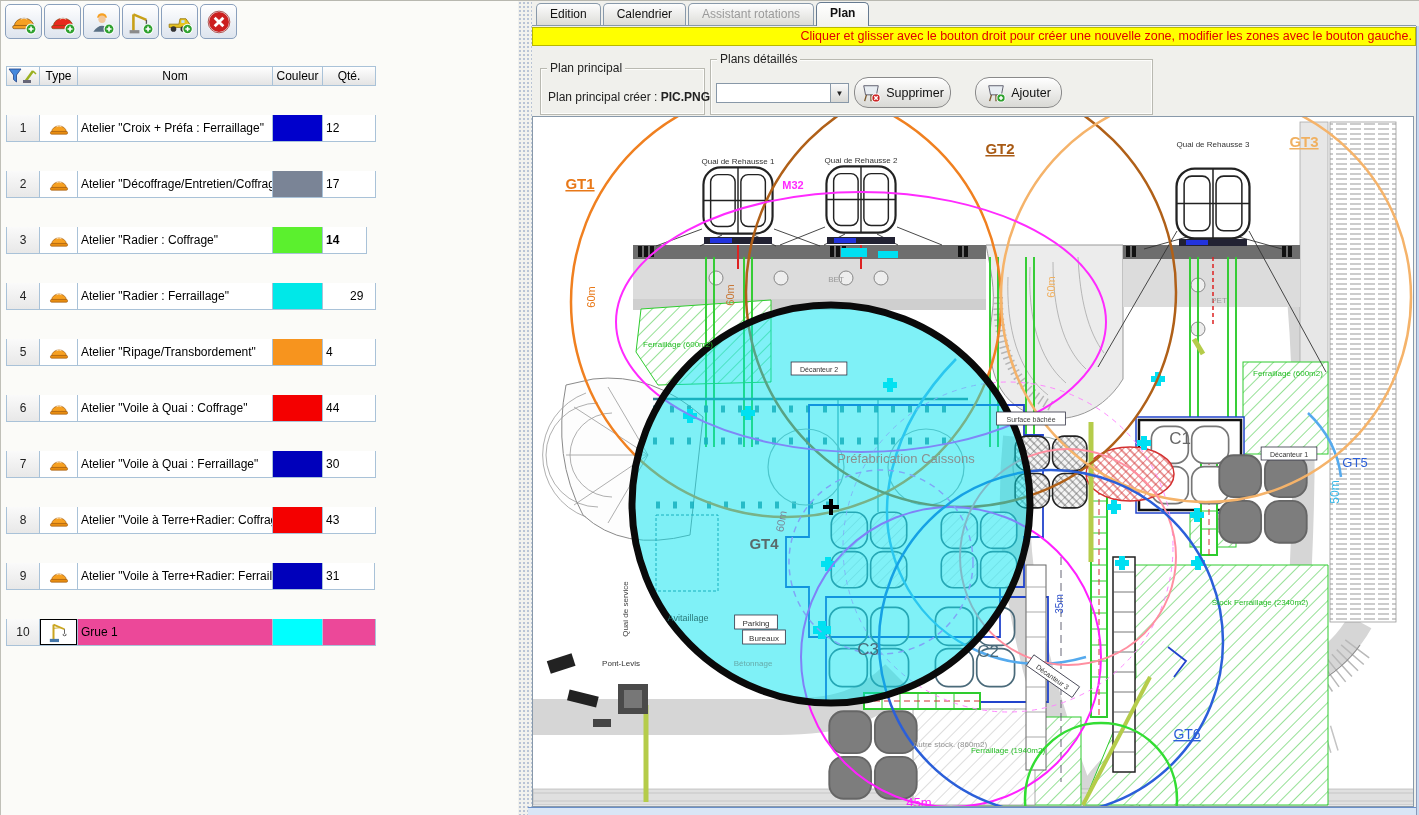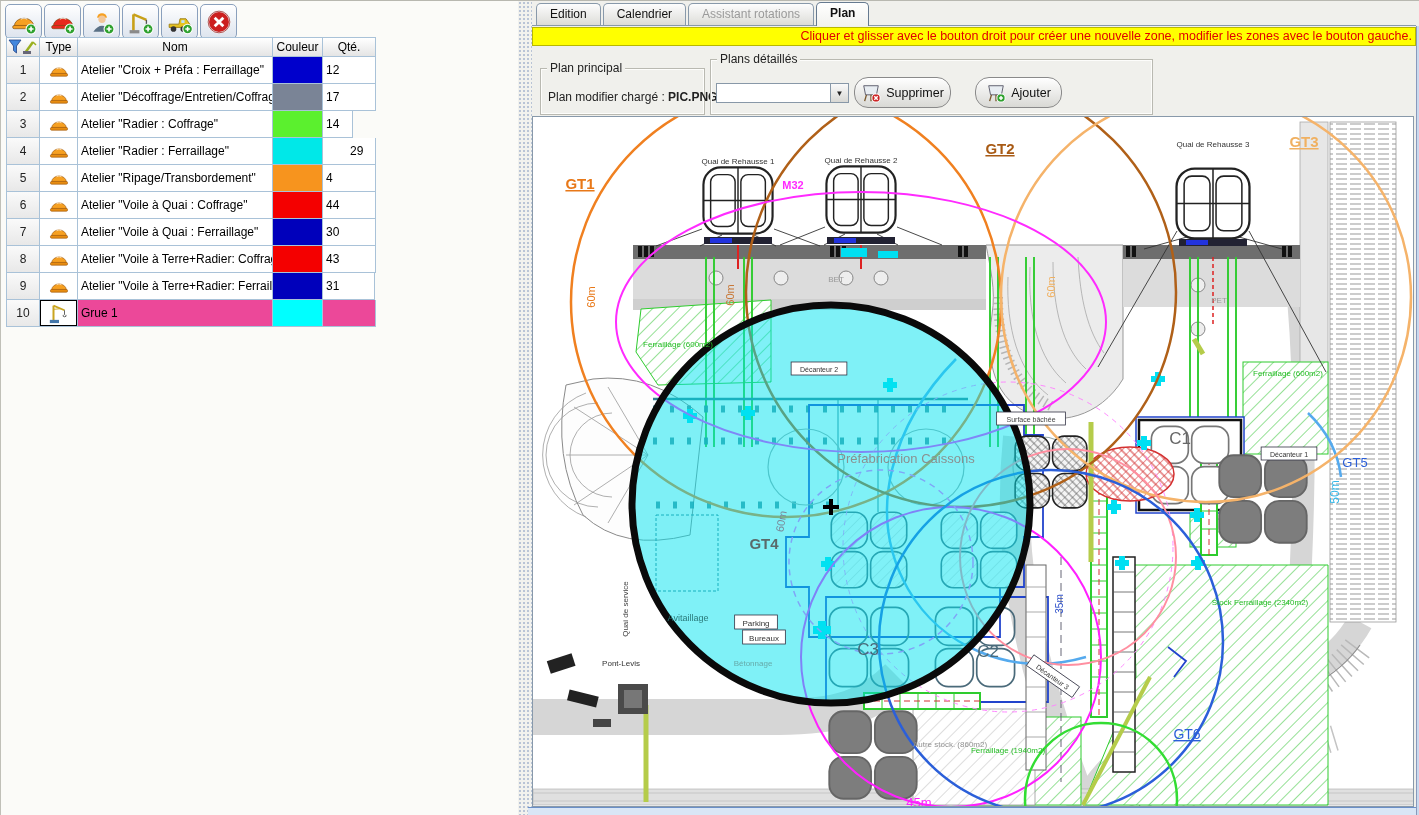--- a/index.html
+++ b/index.html
@@ -4,21 +4,21 @@
 <style>
   html,body{margin:0;padding:0;width:1419px;height:815px;overflow:hidden;
     font-family:"Liberation Sans",sans-serif;background:#fbfbf8;}
   #window{position:absolute;left:0;top:0;width:1419px;height:815px;border-top:1px solid #b8b8b0;}
   
   #left-panel{position:absolute;left:0;top:0;width:518px;height:815px;background:#fbfbf8;border-left:1px solid #c0c0b8;}
   #toolbar{position:absolute;left:4px;top:3px;display:flex;}
   .tbtn{width:35px;height:33px;margin-right:2px;border:1px solid #8aa0bd;border-radius:5px;
     background:linear-gradient(#ffffff,#dde4ee);display:flex;align-items:center;justify-content:center;cursor:pointer;}
   #grid{position:absolute;left:5px;top:36px;font-size:12px;color:#000;}
-  .trow{display:flex;}
+  .trow{display:flex;margin-top:29px;}
   .cell{box-sizing:border-box;border-right:1px solid #a9c2d8;border-bottom:1px solid #a9c2d8;
     background:#fff;height:27px;display:flex;align-items:center;padding:0 3px;overflow:hidden;white-space:nowrap;}
   .trow .cell:first-child{border-left:1px solid #a9c2d8;}
   #ghead .cell{height:20px;background:linear-gradient(#ffffff,#e4e4e4);justify-content:center;
     border-top:1px solid #a9c2d8;padding:0;}
   .num{background:linear-gradient(#fafafa,#e8e8e8);justify-content:center;color:#222;}
   .c-col{padding:0;}
   .c-col .sw{width:100%;height:100%;}
   .selected .cell{background:#ec4899;}
   .selected .num{background:linear-gradient(#fafafa,#e8e8e8);}
@@ -175,21 +175,21 @@
               <svg width="20" height="18" viewBox="0 0 24 22">
  <path d="M3,16 a9,7.5 0 0 1 18,0 z" fill="#f6a021" stroke="#a05a10" stroke-width="0.8"></path>
  <rect x="1.5" y="15.2" width="21" height="3.4" rx="1.6" fill="#e88c10" stroke="#a05a10" stroke-width="0.8"></rect>
  <path d="M9,9.5 q3,-2 6,0" stroke="#ffd9a0" stroke-width="1.2" fill="none"></path>
               </svg>
             </div>
             <div class="cell " style="width: 195px;">Atelier "Radier : Coffrage"</div>
             <div class="cell c-col" style="width: 50px;">
               <div class="sw" style="background: rgb(91, 240, 46);"></div>
             </div>
-            <div class="cell " style="width: 30px;">14</div>
+            <div class="cell " style="width: 44px; font-weight: bold;">14</div>
           </div>
           <div class="trow">
             <div class="cell num" style="width: 34px;">4</div>
             <div class="cell " style="width: 38px; justify-content: center;">
               <svg width="20" height="18" viewBox="0 0 24 22">
  <path d="M3,16 a9,7.5 0 0 1 18,0 z" fill="#f6a021" stroke="#a05a10" stroke-width="0.8"></path>
  <rect x="1.5" y="15.2" width="21" height="3.4" rx="1.6" fill="#e88c10" stroke="#a05a10" stroke-width="0.8"></rect>
  <path d="M9,9.5 q3,-2 6,0" stroke="#ffd9a0" stroke-width="1.2" fill="none"></path>
               </svg>
             </div>
@@ -303,21 +303,21 @@
         <div class="tab normal">Edition</div>
         <div class="tab normal">Calendrier</div>
         <div class="tab disabled">Assistant rotations</div>
         <div class="tab selected">Plan</div>
       </div>
     <div id="tabline"></div>
     <div id="banner">Cliquer et glisser avec le bouton droit pour créer une nouvelle zone, modifier les zones avec le bouton gauche.</div>
 
     <div class="gbox" id="gb-principal">
       <span class="legend">Plan principal</span>
-      <div class="txt"><span>Plan modifier chargé : </span><b>PIC.PNG</b></div>
+      <div class="txt"><span>Plan principal créer : </span><b>PIC.PNG</b></div>
     </div>
 
     <div class="gbox" id="gb-detailles">
       <span class="legend">Plans détaillés</span>
       <div id="combo">
         <span class="val"></span>
         <span class="arrow">▼</span>
       </div>
       <div class="pillbtn" id="btn-supprimer">
         <svg width="20" height="20" viewBox="0 0 22 22">

